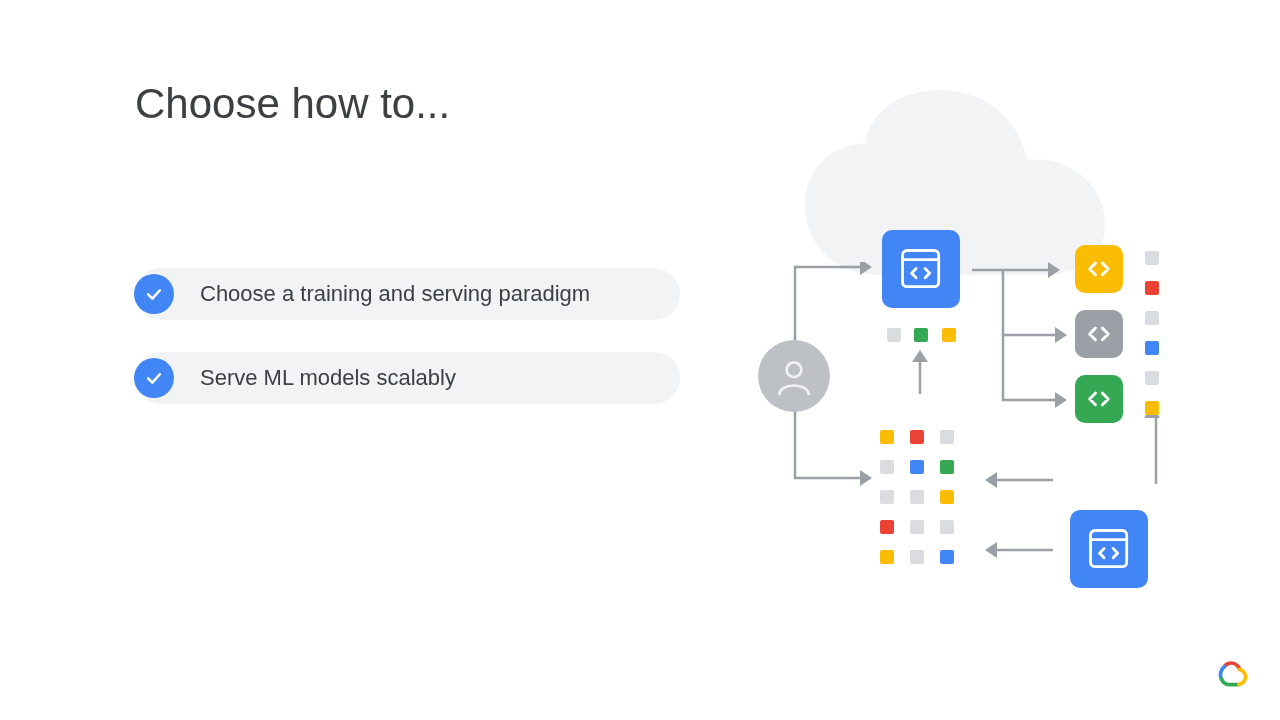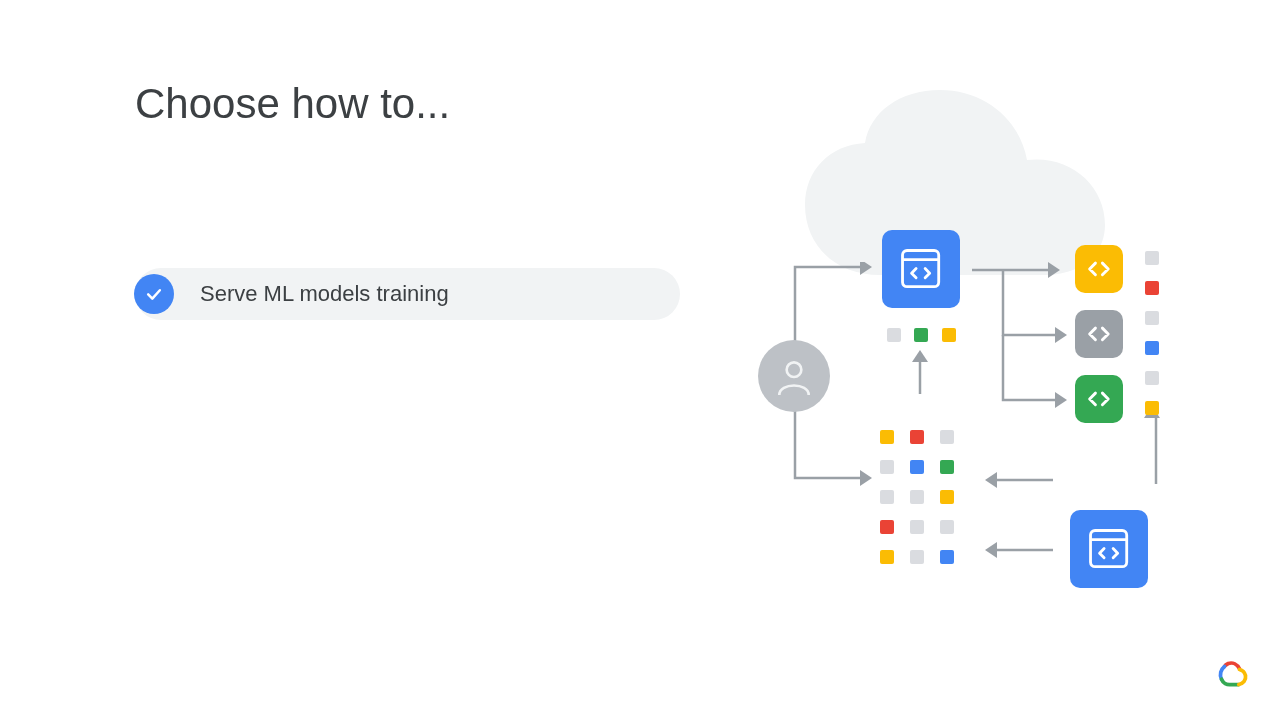--- a/index.html
+++ b/index.html
@@ -35,21 +35,29 @@
 
   <div class="title">Choose how to...</div>
 
   <div class="bullets">
     <div class="bullet">
       <div class="checkcircle">
         <svg class="check-svg" viewBox="0 0 24 24">
             <path d="M5 12.5 L10 17.5 L19 7.5" stroke="#fff" stroke-width="3" fill="none" stroke-linecap="round" stroke-linejoin="round"></path>
           </svg>
       </div>
-      <div class="bullet-text">Serve ML models training</div>
+      <div class="bullet-text">Choose a training and serving paradigm</div>
+    </div>
+    <div class="bullet">
+      <div class="checkcircle">
+        <svg class="check-svg" viewBox="0 0 24 24">
+            <path d="M5 12.5 L10 17.5 L19 7.5" stroke="#fff" stroke-width="3" fill="none" stroke-linecap="round" stroke-linejoin="round"></path>
+          </svg>
+      </div>
+      <div class="bullet-text">Serve ML models scalably</div>
     </div>
   </div>
 
   <div class="diagram">
 
     <svg class="cloud-shape" viewBox="0 0 300 185">
       <path d="M75 185 C30 185 0 155 0 115 C0 80 25 55 60 53 C65 22 95 0 135 0 C180 0 215 30 222 70 C265 65 300 95 300 135 C300 165 275 185 240 185 Z" fill="#f1f3f4"></path>
     </svg>
 
     <svg class="arrow" style="left:50px; top:172px; width:90px; height:120px;" viewBox="0 0 90 120">

